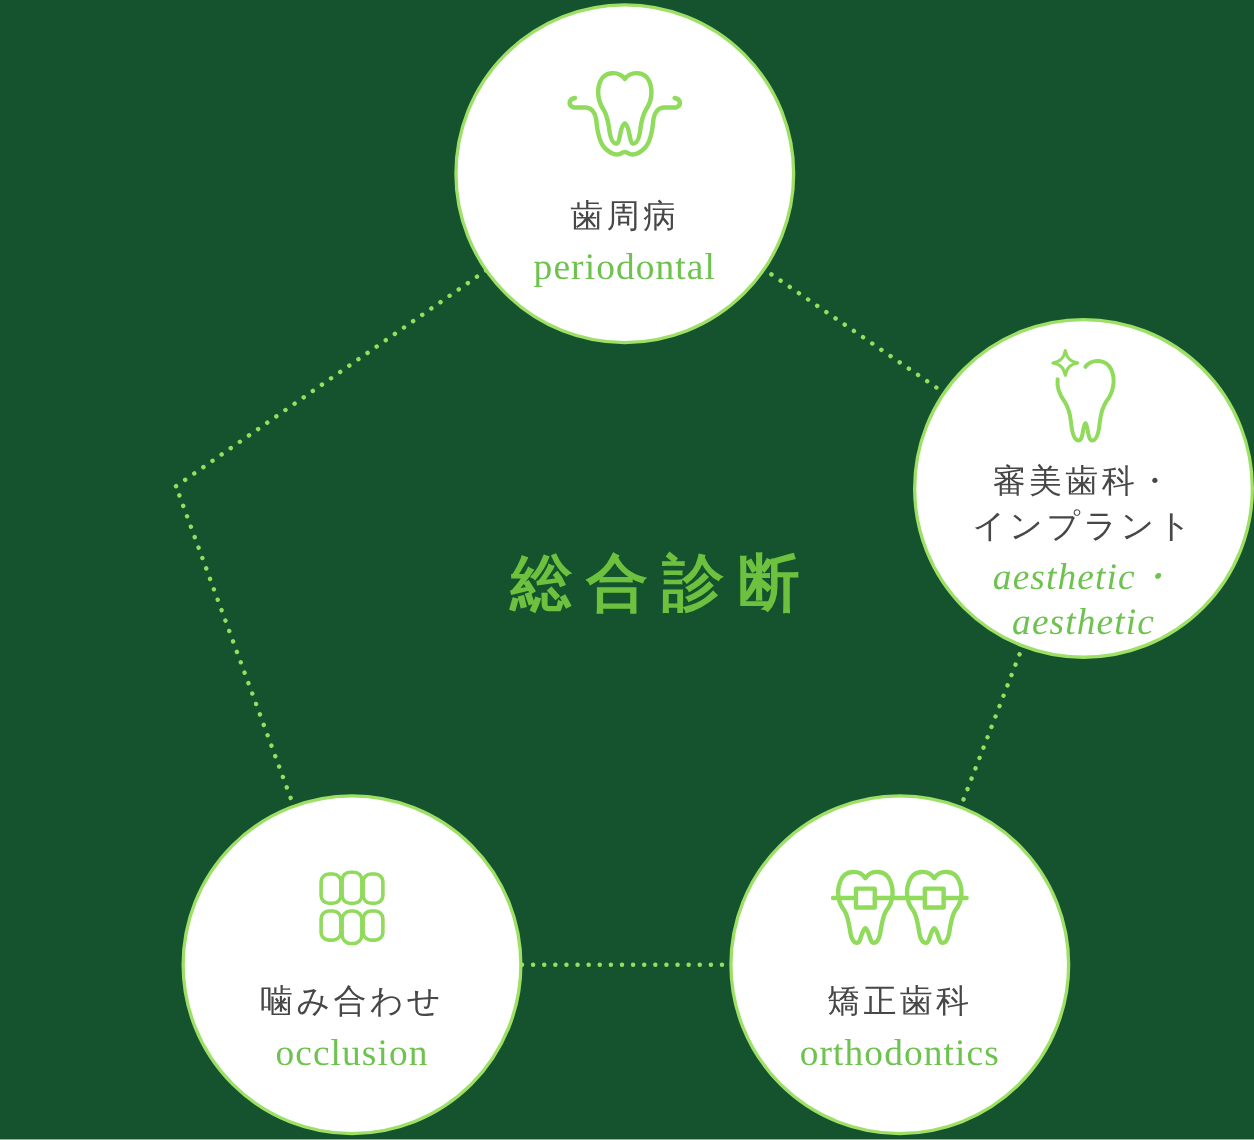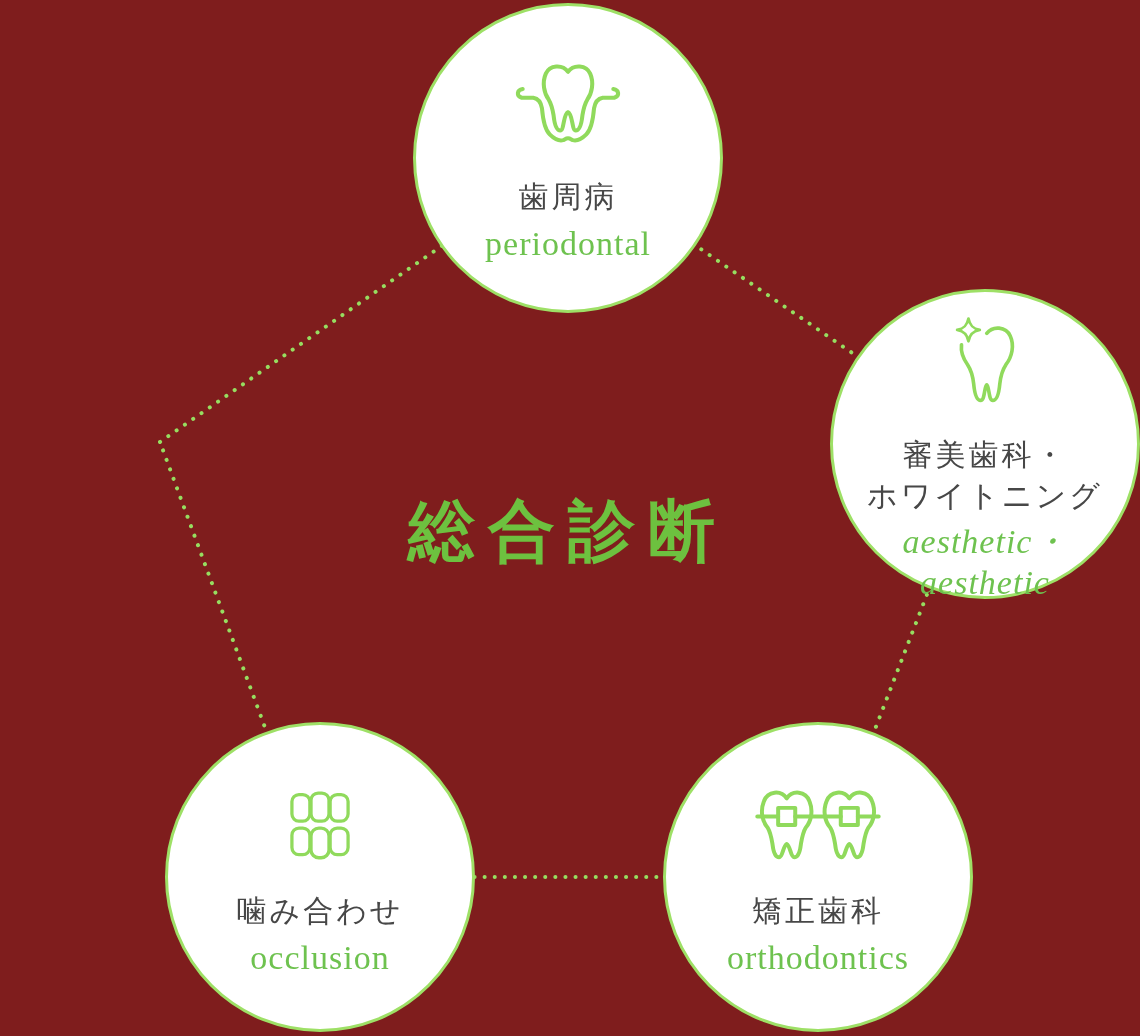--- a/index.html
+++ b/index.html
@@ -1,43 +1,43 @@
 <!DOCTYPE html>
 <html><head>
 <meta charset="utf-8">
 <style>
   html,body{margin:0;padding:0;background:#f8f4e8;}
   #stage{
-    position:relative;width:1140px;height:1036px;background:#7f1d1d;
+    position:relative;width:1140px;height:1036px;background:#14532d;
     font-family:"Liberation Serif","DejaVu Serif",serif;overflow:hidden;
   }
   #connectors{position:absolute;left:0;top:0;}
   .node{
     position:absolute;width:310px;height:310px;border-radius:50%;
     background:#ffffff;border:3px solid #9ee066;box-sizing:border-box;
     display:flex;flex-direction:column;align-items:center;text-align:center;
   }
   .node .icon{display:block;flex:none;}
   .icon path,.icon rect,.icon line{
     fill:none;stroke:#90da5c;stroke-width:4.2;
     stroke-linecap:round;stroke-linejoin:round;
   }
   .icon .thin{stroke-width:3.2;}
   .jp{color:#474747;font-size:30px;letter-spacing:3px;line-height:1.45;margin-top:28px;}
   .en{color:#6ec24f;font-size:34px;letter-spacing:1px;line-height:1.2;margin-top:5px;}
   .n-top{left:413px;top:3px;padding-top:56px;}
   .n-right{left:830px;top:289px;padding-top:24px;}
-  .n-right .jp{margin-top:25px;line-height:1.35;}
+  .n-right .jp{margin-top:8px;line-height:1.35;}
   .n-right .en{margin-top:6px;font-style:italic;}
   .n-bottom-right{left:663px;top:722px;padding-top:62px;}
   .n-bottom-left{left:165px;top:722px;padding-top:64px;}
   .n-left{left:5px;top:287px;padding-top:54px;}
   .title{
-    position:absolute;left:568px;top:531px;transform:translate(-50%,-50%);
-    font-size:67px;font-weight:700;color:#6dc13f;letter-spacing:13px;
+    position:absolute;left:602px;top:531px;transform:translate(-50%,-50%);
+    font-size:56px;font-weight:700;color:#6dc13f;letter-spacing:13px;
     white-space:nowrap;
   }
 </style>
 </head>
 <body>
 
 <div id="stage">
 
   <svg id="connectors" width="1140" height="1036">
     <g stroke="#97dd60" stroke-width="4" stroke-linecap="round" stroke-dasharray="0.1 10" fill="none">
@@ -58,21 +58,21 @@
     <div class="en">periodontal</div>
   </div>
 
   <div class="node n-right">
     <svg class="icon" width="96" height="94" viewBox="0 0 110 108">
       <path d="M57,20 C64,11 79,12 84,23 C89,34 86,47 79,56 C75,62 73,69 72,78 C71,89 69,97 64,97 C59,97 60,81 57,79 C54,81 55,97 50,97 C45,97 43,89 42,78 C41,69 39,62 35,56 C30,49 27,41 28,33"></path>
       <path class="thin" d="M36,3 C37.5,11 41,14.5 49,16 C41,17.5 37.5,21 36,29 C34.5,21 31,17.5 23,16 C31,14.5 34.5,11 36,3 Z"></path>
     </svg>
     <div class="jp">
       <span>審美歯科・</span><br>
-      <span>ホワイトニング</span>
+      <span>インプラント</span>
     </div>
     <div class="en">
       <span>aesthetic・</span><br>
       <span>aesthetic</span>
     </div>
   </div>
 
   <div class="node n-bottom-left">
     <svg class="icon" width="78" height="72" viewBox="0 0 100 92">
       <rect x="14" y="7" width="23" height="34" rx="9"></rect>

